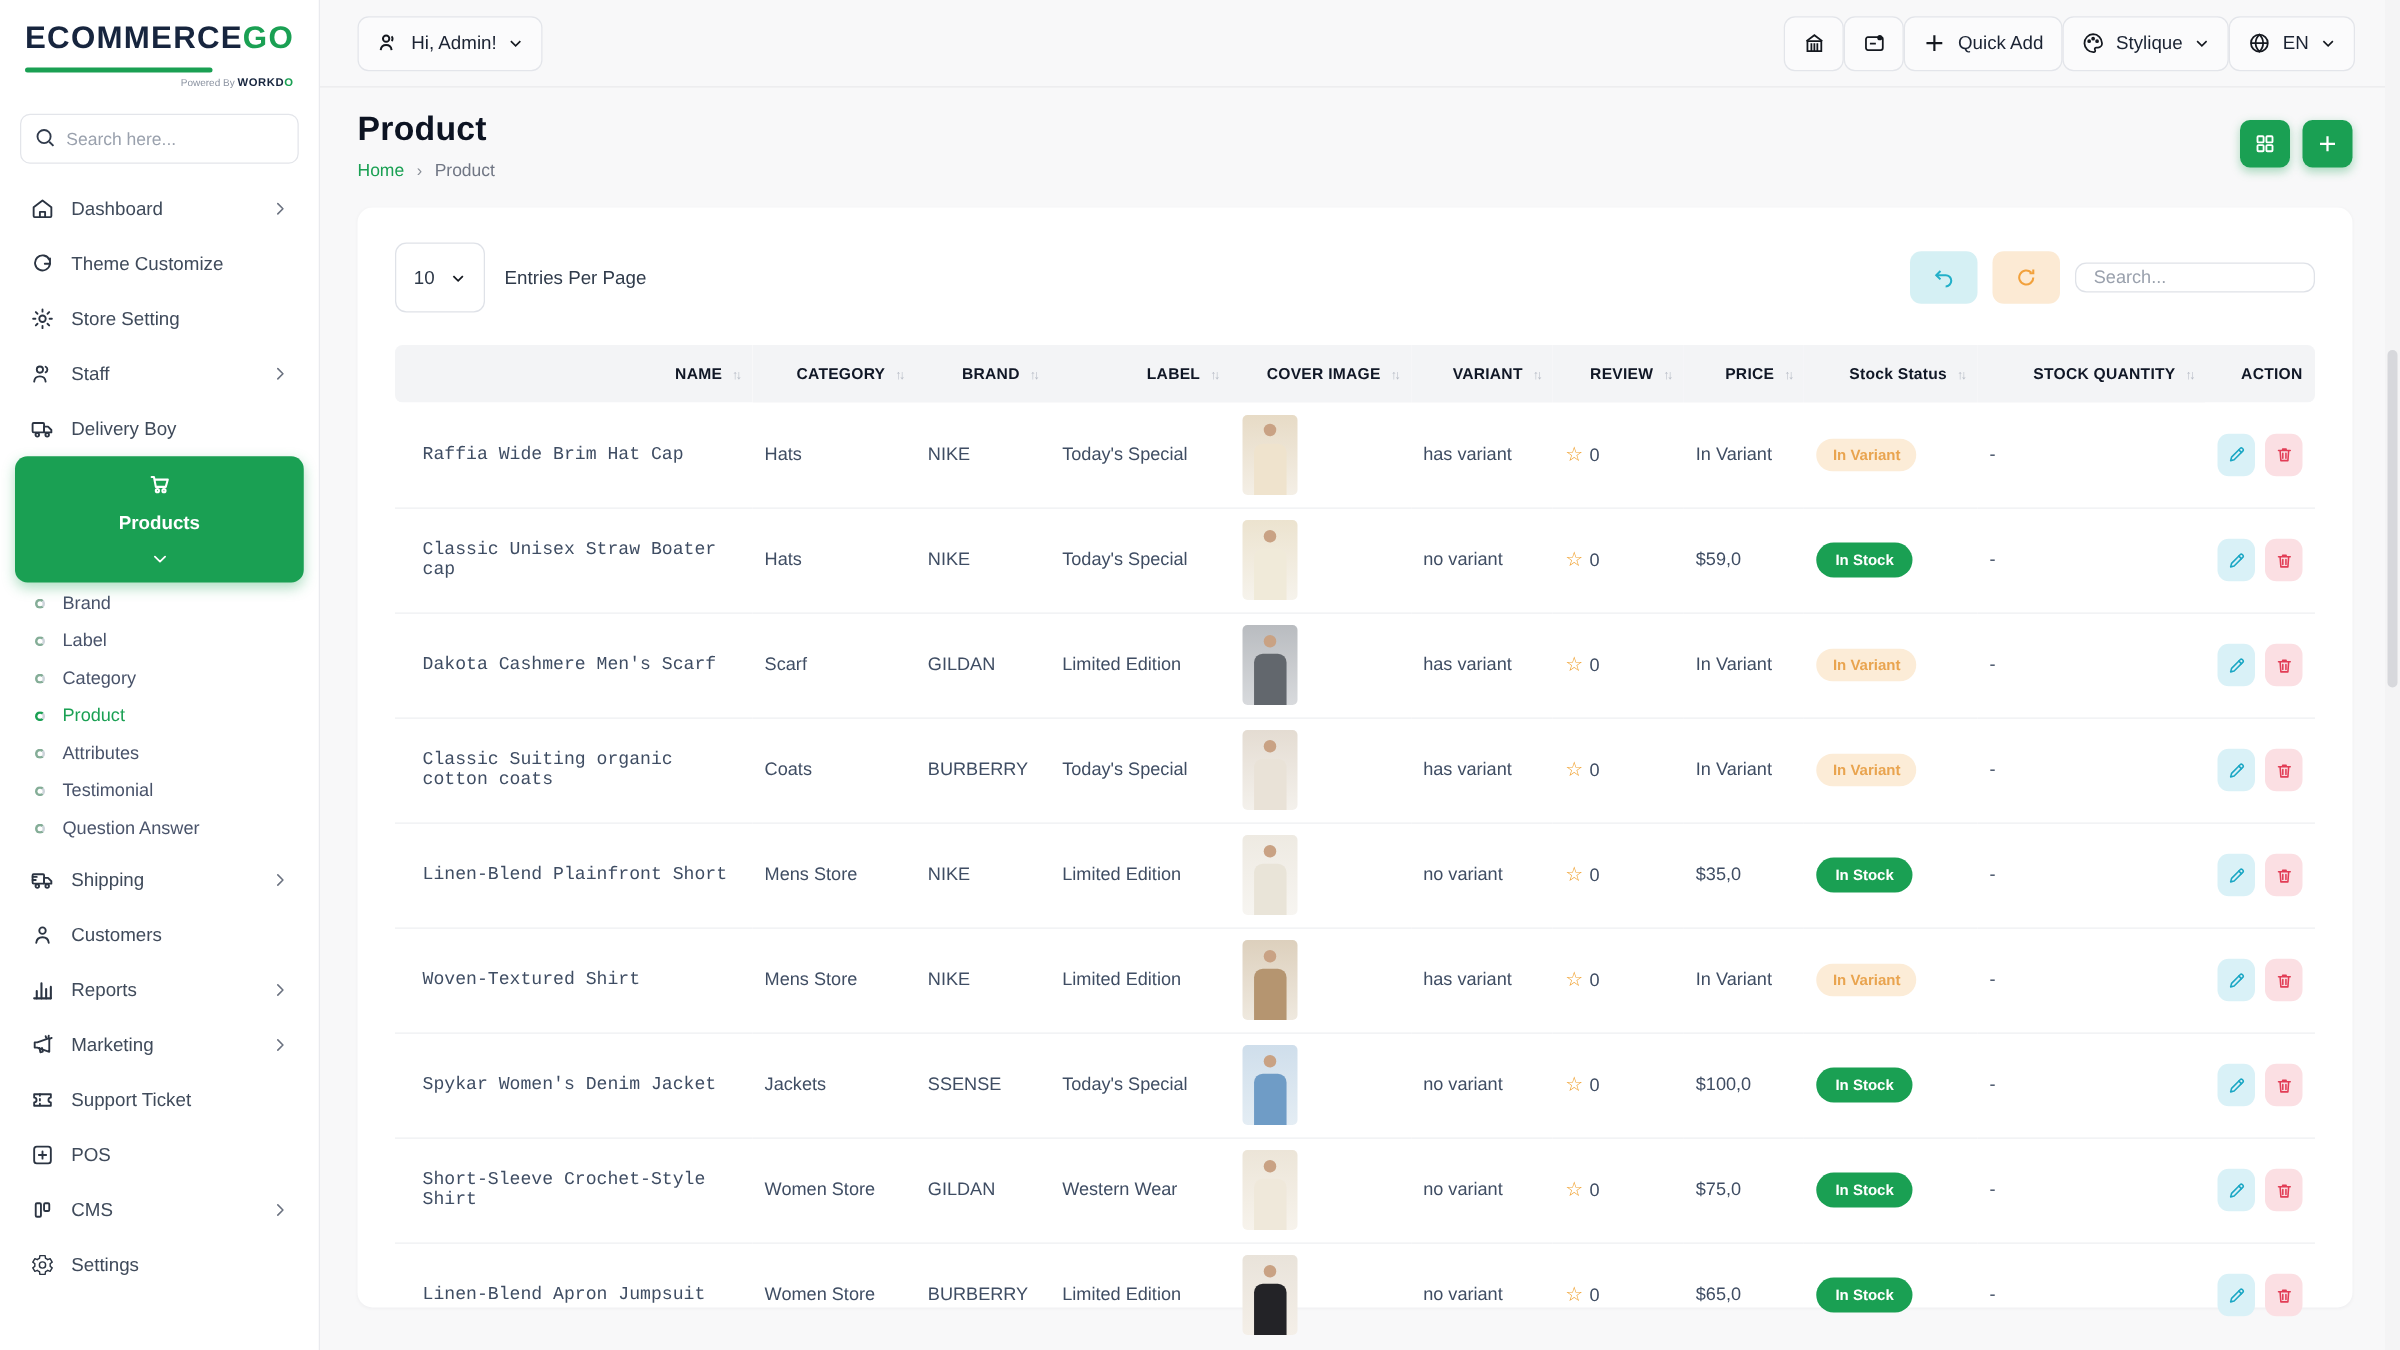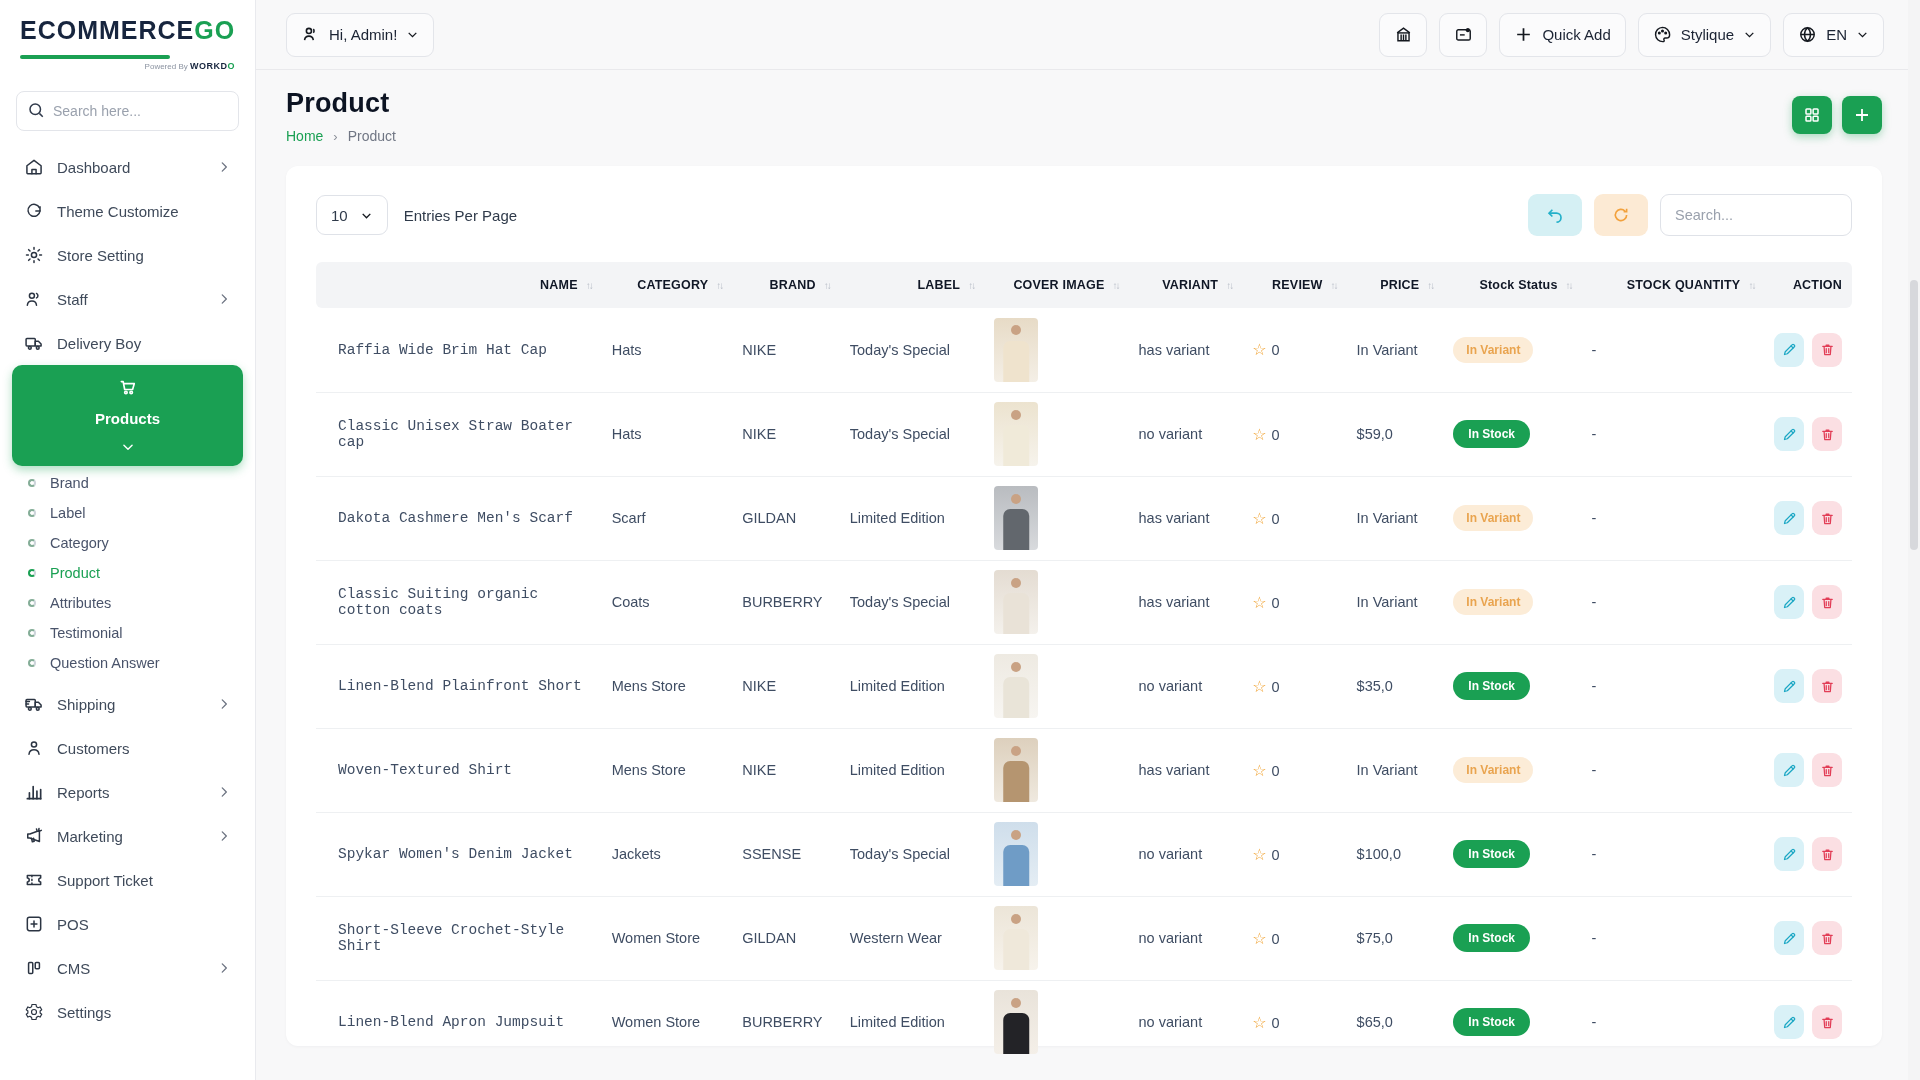--- a/index.html
+++ b/index.html
@@ -45,50 +45,50 @@
 
   
   .topbar { height:70px; min-height:70px; display:flex; align-items:center; justify-content:space-between;
     padding:0 36px 0 30px; border-bottom:1px solid #e9e9ec; background:#f8f8f9; }
   .btn-ghost { display:inline-flex; align-items:center; gap:9px; background:#fbfbfc; border:1px solid #e3e5ea;
     border-radius:9px; padding:0 14px; height:44px; font-size:15px; color:#1b2333; cursor:pointer;
     font-family:"Liberation Sans", sans-serif; }
   .btn-ghost .ic { width:19px; height:19px; color:#14181f; }
   .btn-ghost .caret { width:13px; height:13px; color:#14181f; }
   .btn-icon { width:48px; justify-content:center; padding:0; }
-  .top-right { display:flex; align-items:flex-start; gap:12px; }
+  .top-right { display:flex; align-items:flex-start; }
 
   
   .content { flex:1; padding:18px 38px 0 30px; position:relative; }
   .page-head { display:flex; justify-content:space-between; align-items:flex-start; }
   .page-title { font-size:27px; font-weight:800; color:#0c1322; letter-spacing:.2px; }
   .breadcrumb { display:flex; align-items:center; gap:10px; margin-top:9px; font-size:14px; }
   .breadcrumb .home { color:#1aa053; cursor:pointer; }
   .breadcrumb .sep { color:#8a8f98; font-size:13px; }
   .breadcrumb .cur { color:#707684; }
   .head-actions { display:flex; gap:10px; margin-top:8px; }
   .btn-green { width:40px; height:38px; background:#1aa053; border:none; border-radius:8px; display:flex;
     align-items:center; justify-content:center; color:#fff; cursor:pointer; box-shadow:0 3px 8px rgba(26,160,83,.35); }
   .btn-green .ic { width:18px; height:18px; }
 
   
   .card { background:#ffffff; border-radius:12px; margin-top:22px; padding:28px 30px; box-shadow:0 1px 3px rgba(20,25,40,.04); height:880px; }
   .card-controls { display:flex; align-items:center; justify-content:space-between; margin-bottom:26px; }
   .controls-left { display:flex; align-items:center; gap:16px; }
   .select-box { display:flex; align-items:center; gap:12px; border:1px solid #dfe2e8; border-radius:9px;
-    height:40px; padding:0 14px; font-size:15px; color:#2f3a4a; cursor:pointer; background:#fff; }
+    height:56px; padding:0 14px; font-size:15px; color:#2f3a4a; cursor:pointer; background:#fff; }
   .select-box .caret { width:13px; height:13px; color:#14181f; }
   .entries-label { font-size:15px; color:#2f3a4a; }
   .controls-right { display:flex; align-items:center; gap:12px; }
   .btn-undo { width:54px; height:42px; border:none; border-radius:9px; background:#d5f0f4; color:#23b0c9;
     display:flex; align-items:center; justify-content:center; cursor:pointer; }
   .btn-refresh { width:54px; height:42px; border:none; border-radius:9px; background:#fcead4; color:#f2a13c;
     display:flex; align-items:center; justify-content:center; cursor:pointer; }
   .btn-undo .ic, .btn-refresh .ic { width:18px; height:18px; }
-  .tbl-search { width:192px; height:42px; border:1px solid #dfe2e8; border-radius:9px; padding:0 14px;
+  .tbl-search { width:192px; height:24px; border:1px solid #dfe2e8; border-radius:9px; padding:0 14px;
     font-size:14.5px; color:#3c475c; outline:none; font-family:"Liberation Sans", sans-serif; }
   .tbl-search::placeholder { color:#9aa1ad; }
 
   
   table { width:100%; border-collapse:collapse; table-layout:fixed; }
   thead tr { background:#f3f4f6; }
   th { text-align:right; font-size:12.5px; font-weight:700; color:#101726; height:46px; padding:0 10px;
     letter-spacing:.2px; cursor:pointer; white-space:nowrap; }
   th:first-child { padding-left:22px; border-radius:6px 0 0 6px; }
   th:last-child { border-radius:0 6px 6px 0; }

